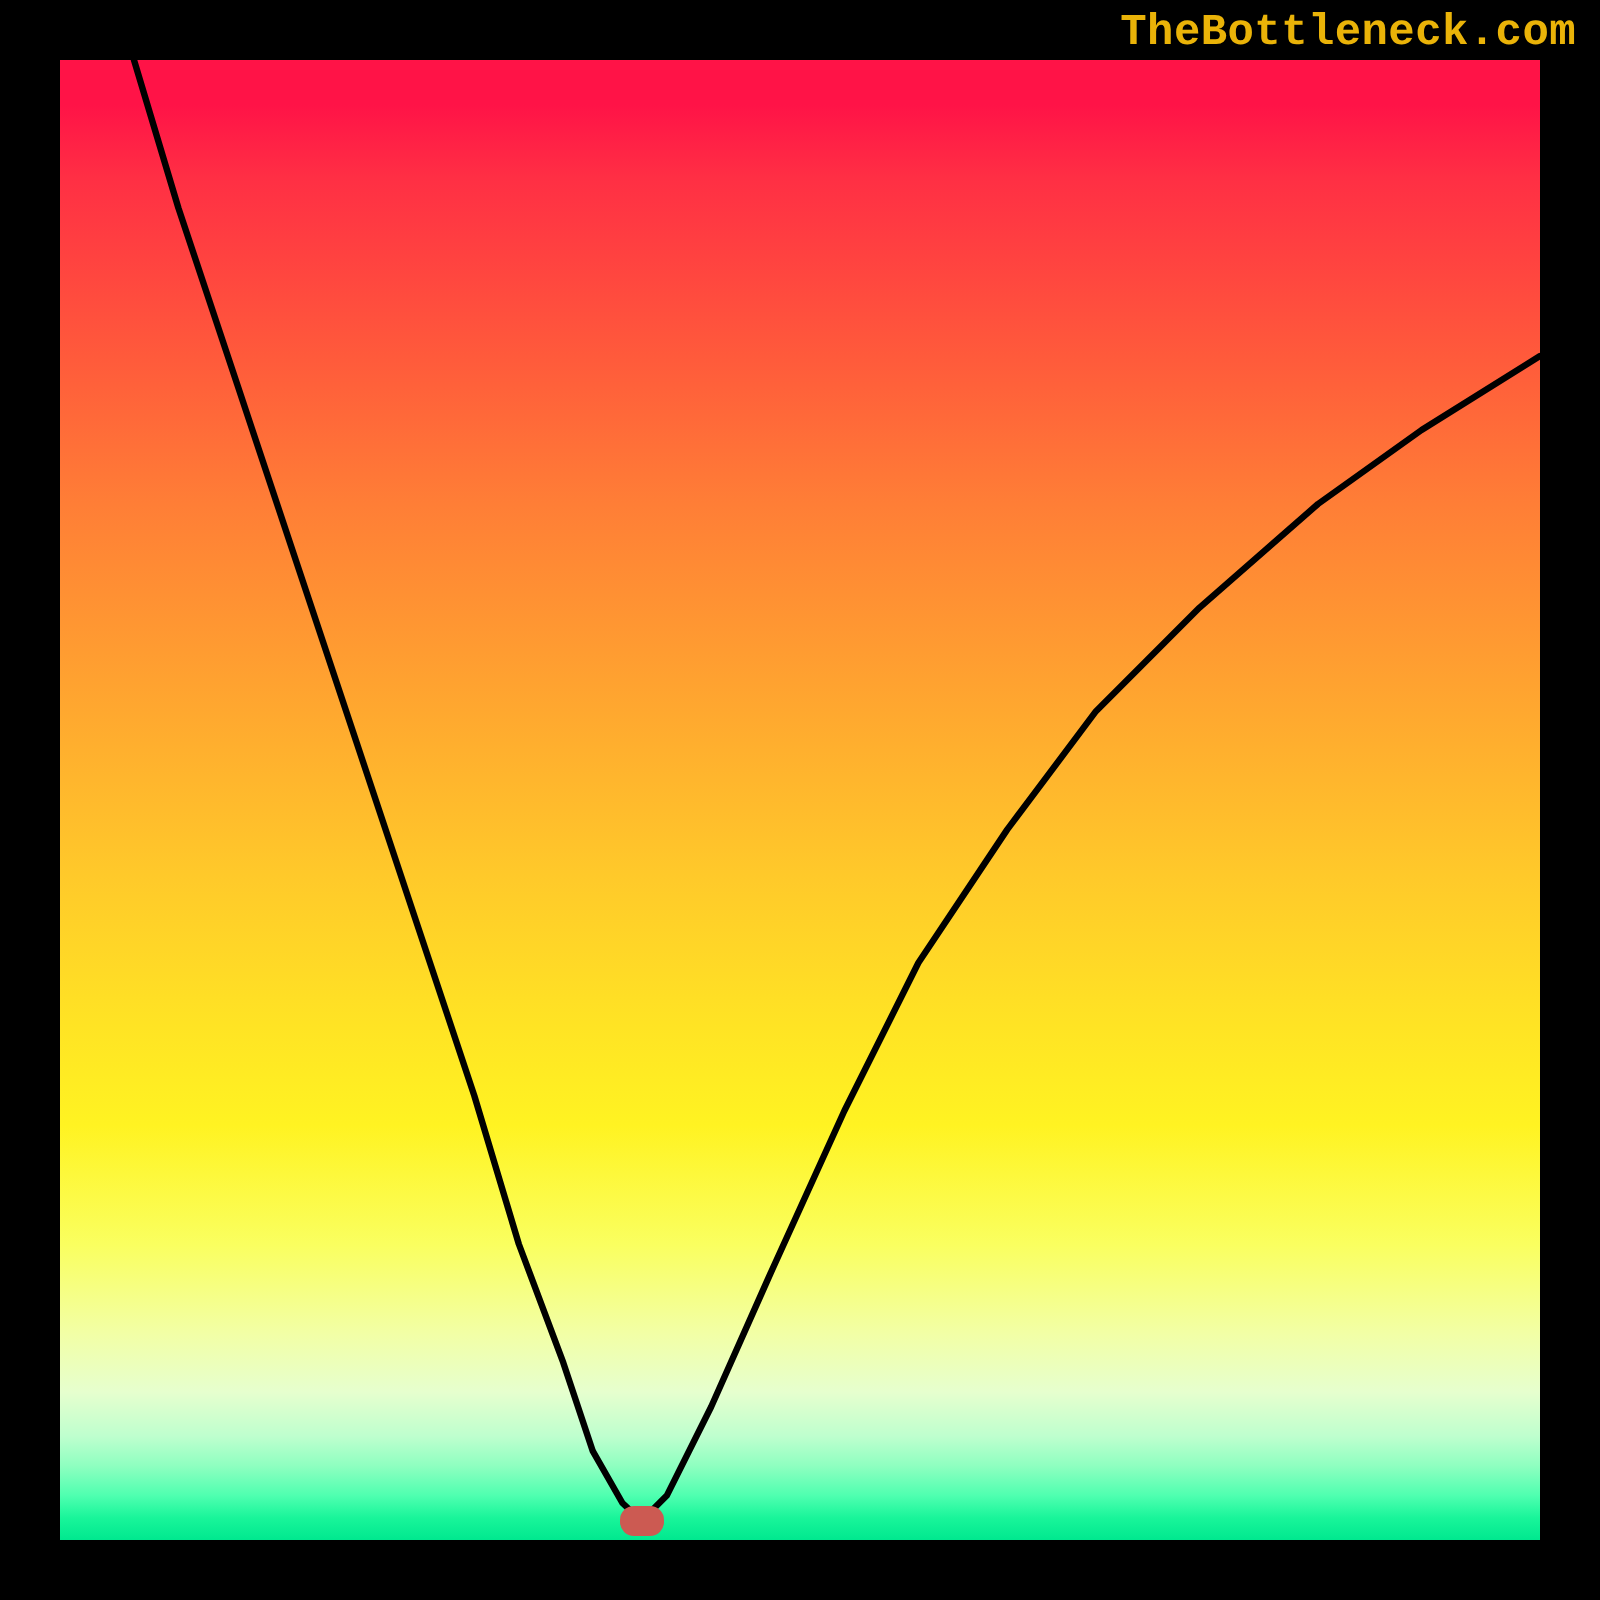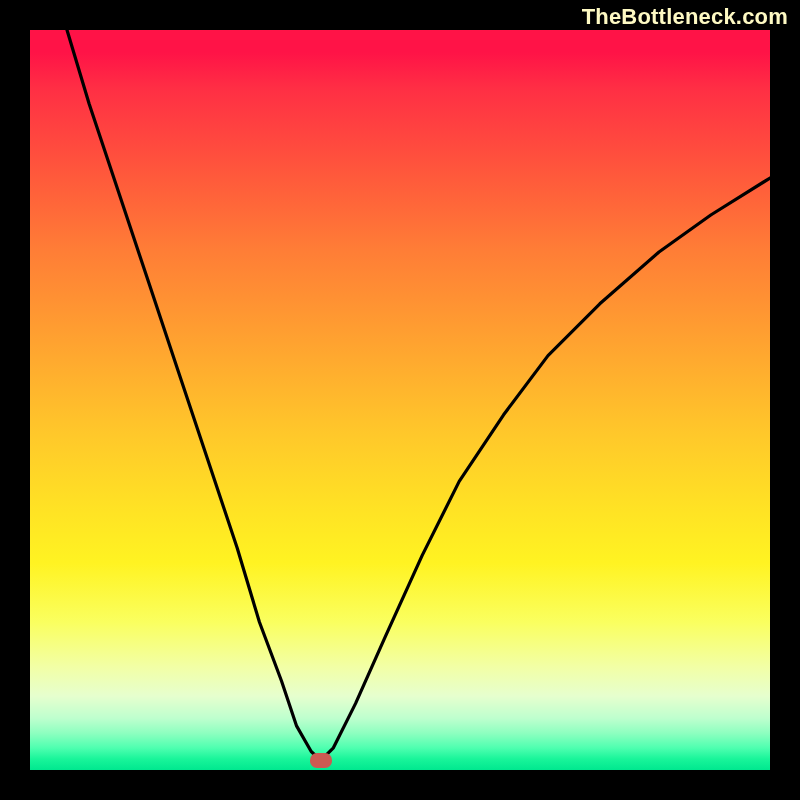--- a/index.html
+++ b/index.html
@@ -7,24 +7,24 @@
   .frame {
     position: relative;
     width: 800px;
     height: 800px;
     background: #000;
   }
   .watermark {
     position: absolute;
     top: 4px;
     right: 12px;
-    font-family: Liberation Sans, sans-serif;
+    font-family: Liberation Mono, monospace;
     font-size: 22px;
     font-weight: 600;
-    color: #fef9c3;
+    color: #eab308;
     letter-spacing: 0.2px;
     z-index: 5;
   }
   .plot {
     position: absolute;
     left: 30px;
     top: 30px;
     width: 740px;
     height: 740px;
   }

